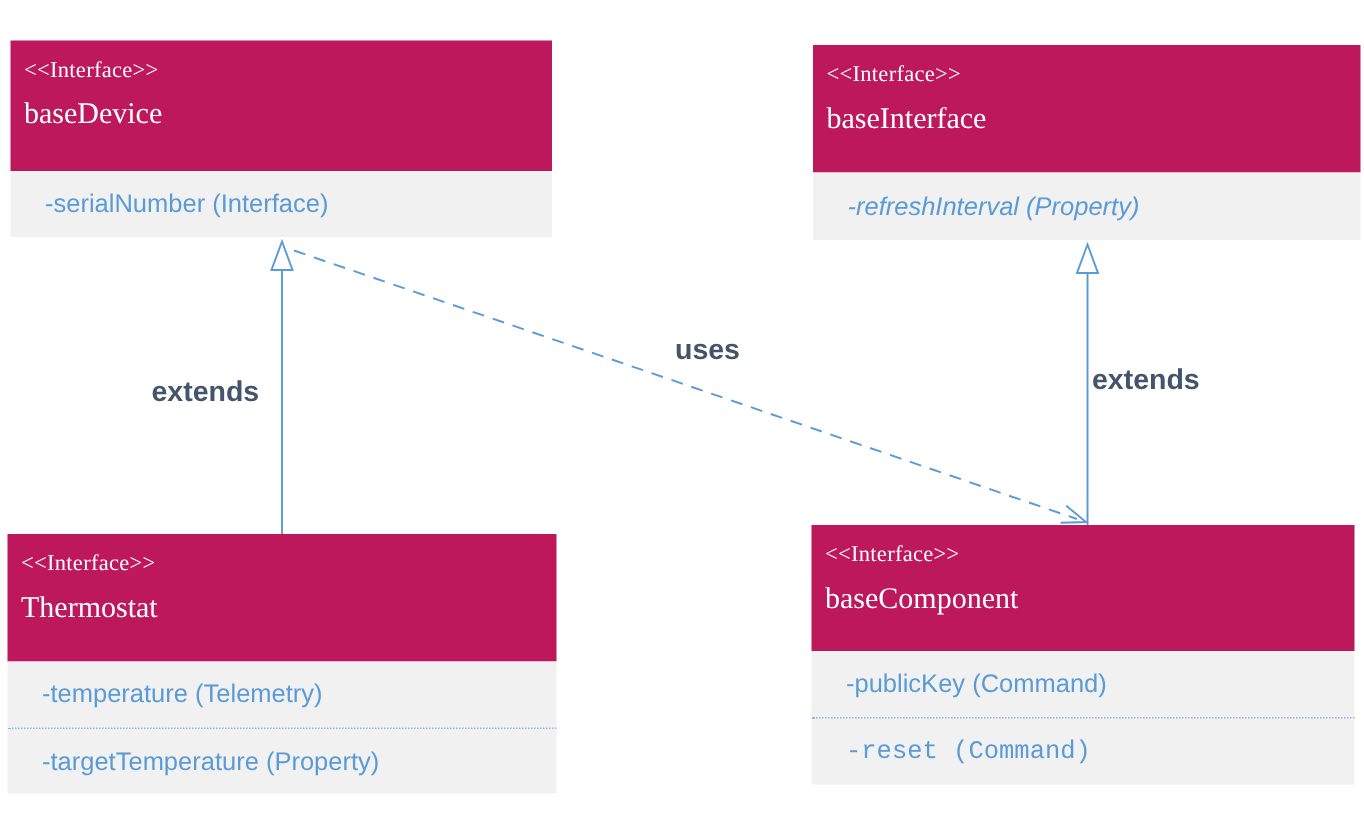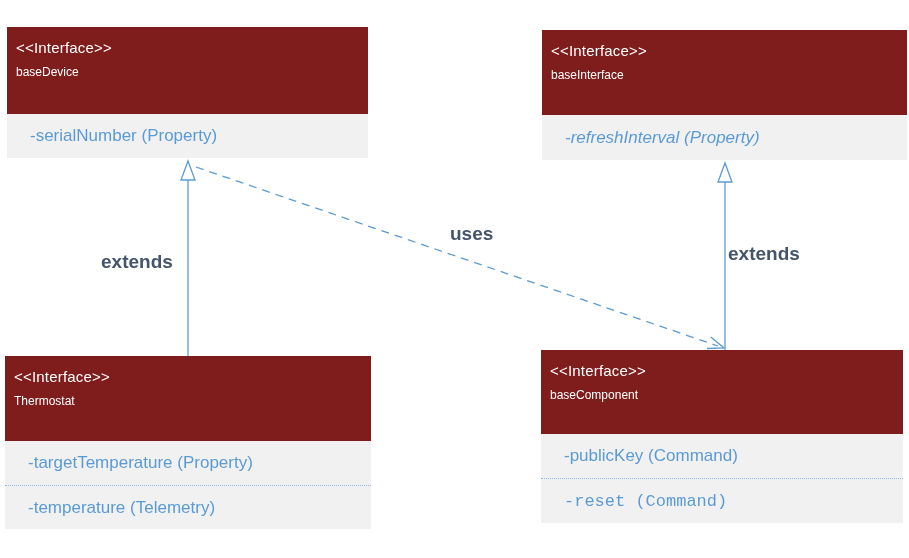--- a/index.html
+++ b/index.html
@@ -12,32 +12,33 @@
     height: 558px;
     background: #ffffff;
     overflow: hidden;
   }
 
   .uml-class {
     position: absolute;
   }
 
   .cls-header {
-    background: #7f1d1d;
+    background: #be185d;
     color: #ffffff;
     height: 86px;
     padding: 12px 8px 0 9px;
+    font-family: Liberation Serif, serif;
   }
   .stereotype {
     font-size: 15px;
     letter-spacing: 0.2px;
     display: block;
   }
   .cls-name {
-    font-size: 12px;
+    font-size: 20px;
     margin-top: 9px;
     display: block;
     font-weight: 400;
   }
 
   .cls-members {
     background: #F1F1F2;
   }
   .member {
     height: 44px;
@@ -90,42 +91,42 @@
       <path d="M707,348.5 L724,348 L710.8,337.1" fill="none" stroke="#5B9BD5" stroke-width="1.3"></path>
     </g>
   </svg>
 
   <div class="uml-class" style="left:7px; top:27px; width:361px;">
     <div class="cls-header" style="height:87px;">
       <span class="stereotype">&lt;&lt;Interface&gt;&gt;</span>
       <span class="cls-name">baseDevice</span>
     </div>
     <div class="cls-members">
-      <div class="member">-serialNumber (Property)</div>
+      <div class="member">-serialNumber (Interface)</div>
     </div>
   </div>
 
   <div class="uml-class" style="left:542px; top:30px; width:365px;">
     <div class="cls-header" style="height:85px;">
       <span class="stereotype">&lt;&lt;Interface&gt;&gt;</span>
       <span class="cls-name">baseInterface</span>
     </div>
     <div class="cls-members">
       <div class="member" style="height:45px;font-style:italic;">-refreshInterval (Property)</div>
     </div>
   </div>
 
   <div class="uml-class" style="left:5px; top:356px; width:366px;">
     <div class="cls-header" style="height:85px;">
       <span class="stereotype">&lt;&lt;Interface&gt;&gt;</span>
       <span class="cls-name">Thermostat</span>
     </div>
     <div class="cls-members">
+      <div class="member">-temperature (Telemetry)</div>
       <div class="member">-targetTemperature (Property)</div>
-      <div class="member">-temperature (Telemetry)</div>
     </div>
   </div>
 
   <div class="uml-class" style="left:541px; top:350px; width:362px;">
     <div class="cls-header" style="height:84px;">
       <span class="stereotype">&lt;&lt;Interface&gt;&gt;</span>
       <span class="cls-name">baseComponent</span>
     </div>
     <div class="cls-members">
       <div class="member">-publicKey (Command)</div>

